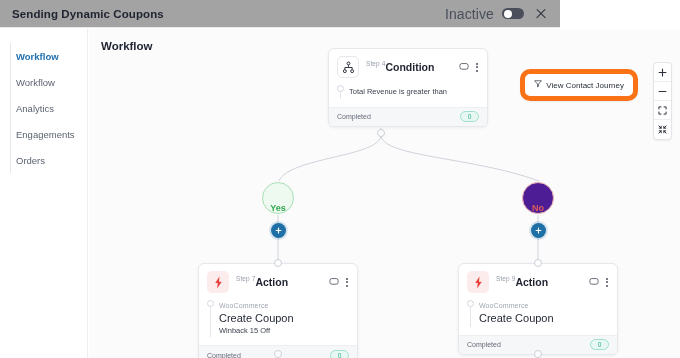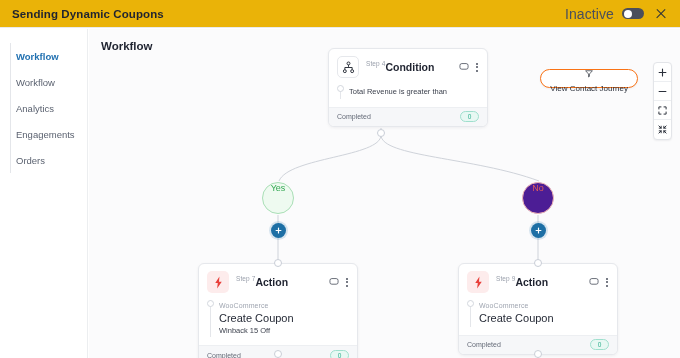--- a/index.html
+++ b/index.html
@@ -14,22 +14,22 @@
   .app {
     position: relative;
     width: 680px; height: 358px;
     background: #ffffff;
     overflow: hidden;
   }
 
   
   .topbar {
     position: absolute; left: 0; top: 0;
-    width: 680px; height: 28px;
-    background: #eab308;
+    width: 560px; height: 28px;
+    background: #a3a3a3;
     border-bottom: 1px solid #e9eaec;
     display: flex; align-items: center;
     padding: 0 12px;
   }
   .topbar-title {
     font-size: 11.5px;
     font-weight: 700;
     color: #1f2330;
     letter-spacing: 0.1px;
   }
@@ -243,23 +243,23 @@
     background: #ffffff;
     border: 1px solid #c9ced7;
     z-index: 4;
   }
 
   
   .branch {
     position: absolute;
     width: 32px; height: 32px;
     border-radius: 50%;
-    display: flex; align-items: flex-start; justify-content: center;
+    display: flex; align-items: flex-end; justify-content: center;
     font-size: 9px;
-    font-weight: 400;
+    font-weight: 700;
     z-index: 3;
     cursor: pointer;
   }
   .branch-yes { background: #eefaf0; border: 1px solid #a9dfb6; color: #34a853; }
   .branch-no  { background: #4c1d95; border: 1px solid #f0b6b6; color: #e05b5b; }
 
   
   .plus-btn {
     position: absolute;
     width: 15px; height: 15px;
@@ -270,32 +270,31 @@
     z-index: 5;
     cursor: pointer;
     box-shadow: 0 0 0 2px rgba(29,111,165,0.16);
   }
   .plus-btn svg { display: block; }
 
   
   .journey-btn {
     position: absolute;
     right: 42px; top: 40px;
-    height: 19px;
-    background: #ffffff;
-    border: 1px solid #f97316;
+    height: 32px;
+    background: #ffffff;
+    border: 5px solid #f97316;
     border-radius: 10px;
     box-shadow: 0 1px 2px rgba(18,24,40,0.06);
     display: flex; align-items: center; gap: 4px;
     padding: 0 9px;
     font-size: 8px;
     color: #2b303b;
     cursor: pointer;
     z-index: 8;
-    flex-direction: column;
   }
   .zoom-stack {
     position: absolute;
     right: 8px; top: 33px;
     width: 19px;
     background: #ffffff;
     border: 1px solid #e3e5e9;
     border-radius: 4px;
     box-shadow: 0 1px 2px rgba(18,24,40,0.06);
     overflow: hidden;

